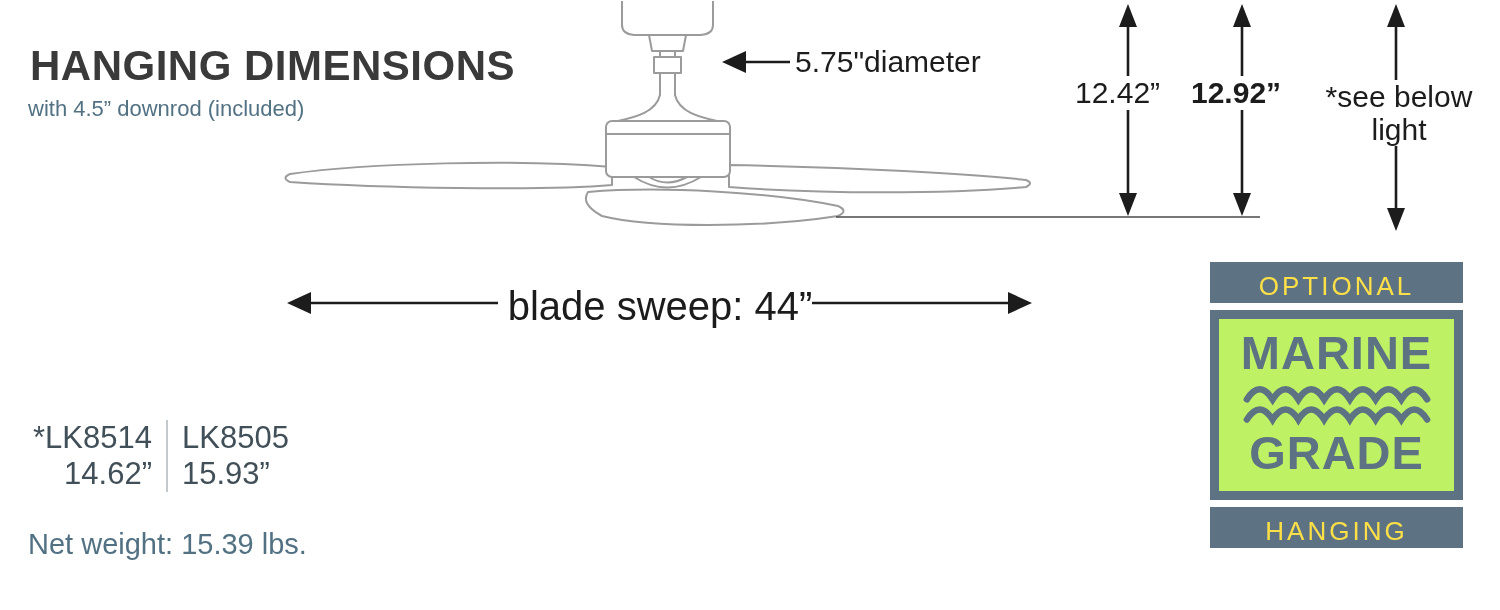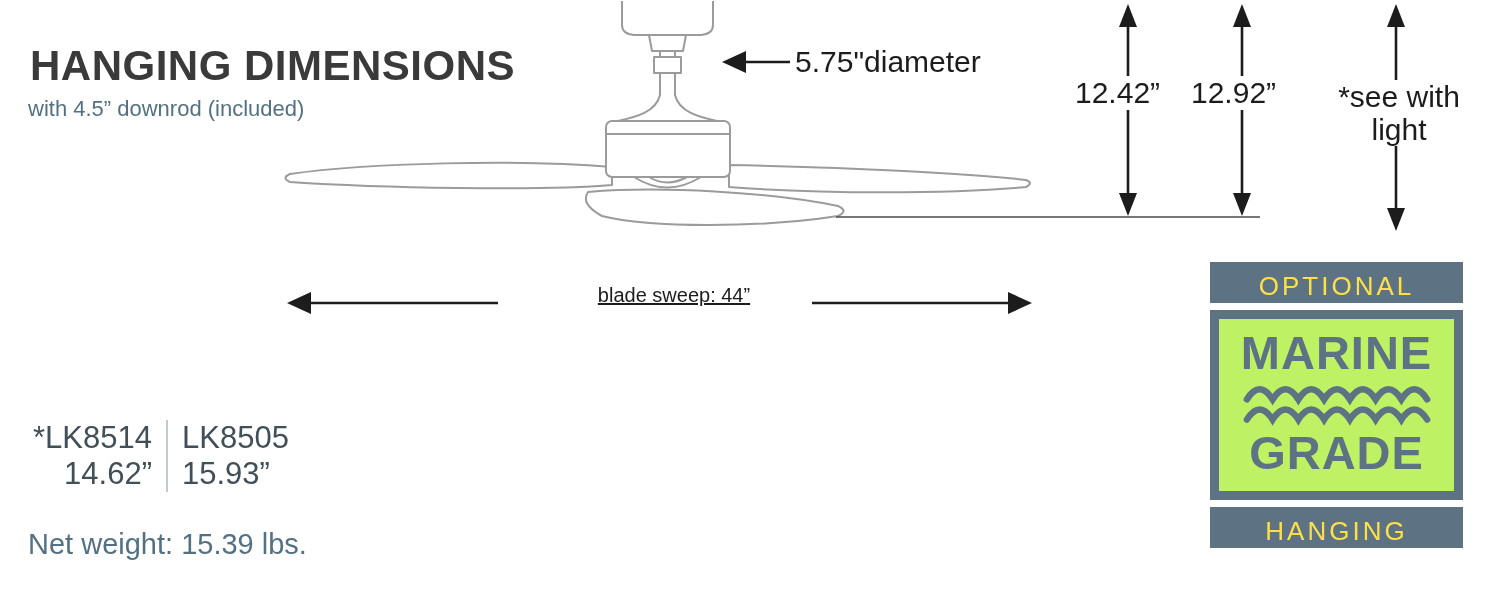--- a/index.html
+++ b/index.html
@@ -21,24 +21,24 @@
 
   .page-title{position:absolute;left:28px;top:40px;margin:2px;font-size:42px;font-weight:700;
     color:var(--title);letter-spacing:.5px;white-space:nowrap;}
   .subtitle{position:absolute;left:28px;top:96px;font-size:22px;color:var(--steel);white-space:nowrap;}
 
   .lbl{position:absolute;color:var(--ink);font-size:30px;white-space:nowrap;z-index:3;}
   .lbl-diameter{left:795px;top:45px;}
   .lbl-pitch{left:766px;top:135px;}
   .dimlbl{background:#fff;padding:0 5px;}
   .lbl-ha{left:1070px;top:76px;}
-  .lbl-hb{left:1186px;top:76px;}
+  .lbl-hb{left:1186px;top:76px;font-weight:bold;}
   .lbl-seebelow{left:1304px;top:80px;width:190px;text-align:center;line-height:33px;}
   .lbl-seebelow span{background:#fff;padding:0 3px;}
-  .lbl-sweep{left:509px;top:284px;width:330px;text-align:center;font-size:20px;text-decoration:underline;}
+  .lbl-sweep{left:495px;top:284px;width:330px;text-align:center;font-size:40px;}
 
   .models{position:absolute;left:20px;top:420px;display:flex;align-items:stretch;
     color:var(--model-text);font-size:31px;line-height:36px;z-index:3;}
   .mcol-a{text-align:right;min-width:132px;padding-right:14px;}
   .vdiv{width:2px;background:#c3c9cc;}
   .mcol-b{padding-left:14px;text-align:left;}
 
   .netweight{position:absolute;left:28px;top:528px;font-size:29px;color:var(--steel);white-space:nowrap;}
 
   .badge{position:absolute;left:1210px;top:262px;width:253px;z-index:3;}
@@ -113,21 +113,21 @@
     </g>
   </svg>
 
   <h1 class="page-title">HANGING DIMENSIONS</h1>
   <div class="subtitle">with 4.5” downrod (included)</div>
 
   <div class="lbl lbl-diameter">5.75"diameter</div>
   <div class="lbl lbl-ha dimlbl">12.42”</div>
   <div class="lbl lbl-hb dimlbl">12.92”</div>
   <div class="lbl lbl-seebelow">
-    <span>*see with</span><br>
+    <span>*see below</span><br>
     <span>light</span>
   </div>
   <div class="lbl lbl-sweep">blade sweep: 44”</div>
 
   <div class="models">
     <div class="mcol-a">
       <div>*LK8514</div>
       <div>14.62”</div>
     </div>
     <div class="vdiv"></div>

